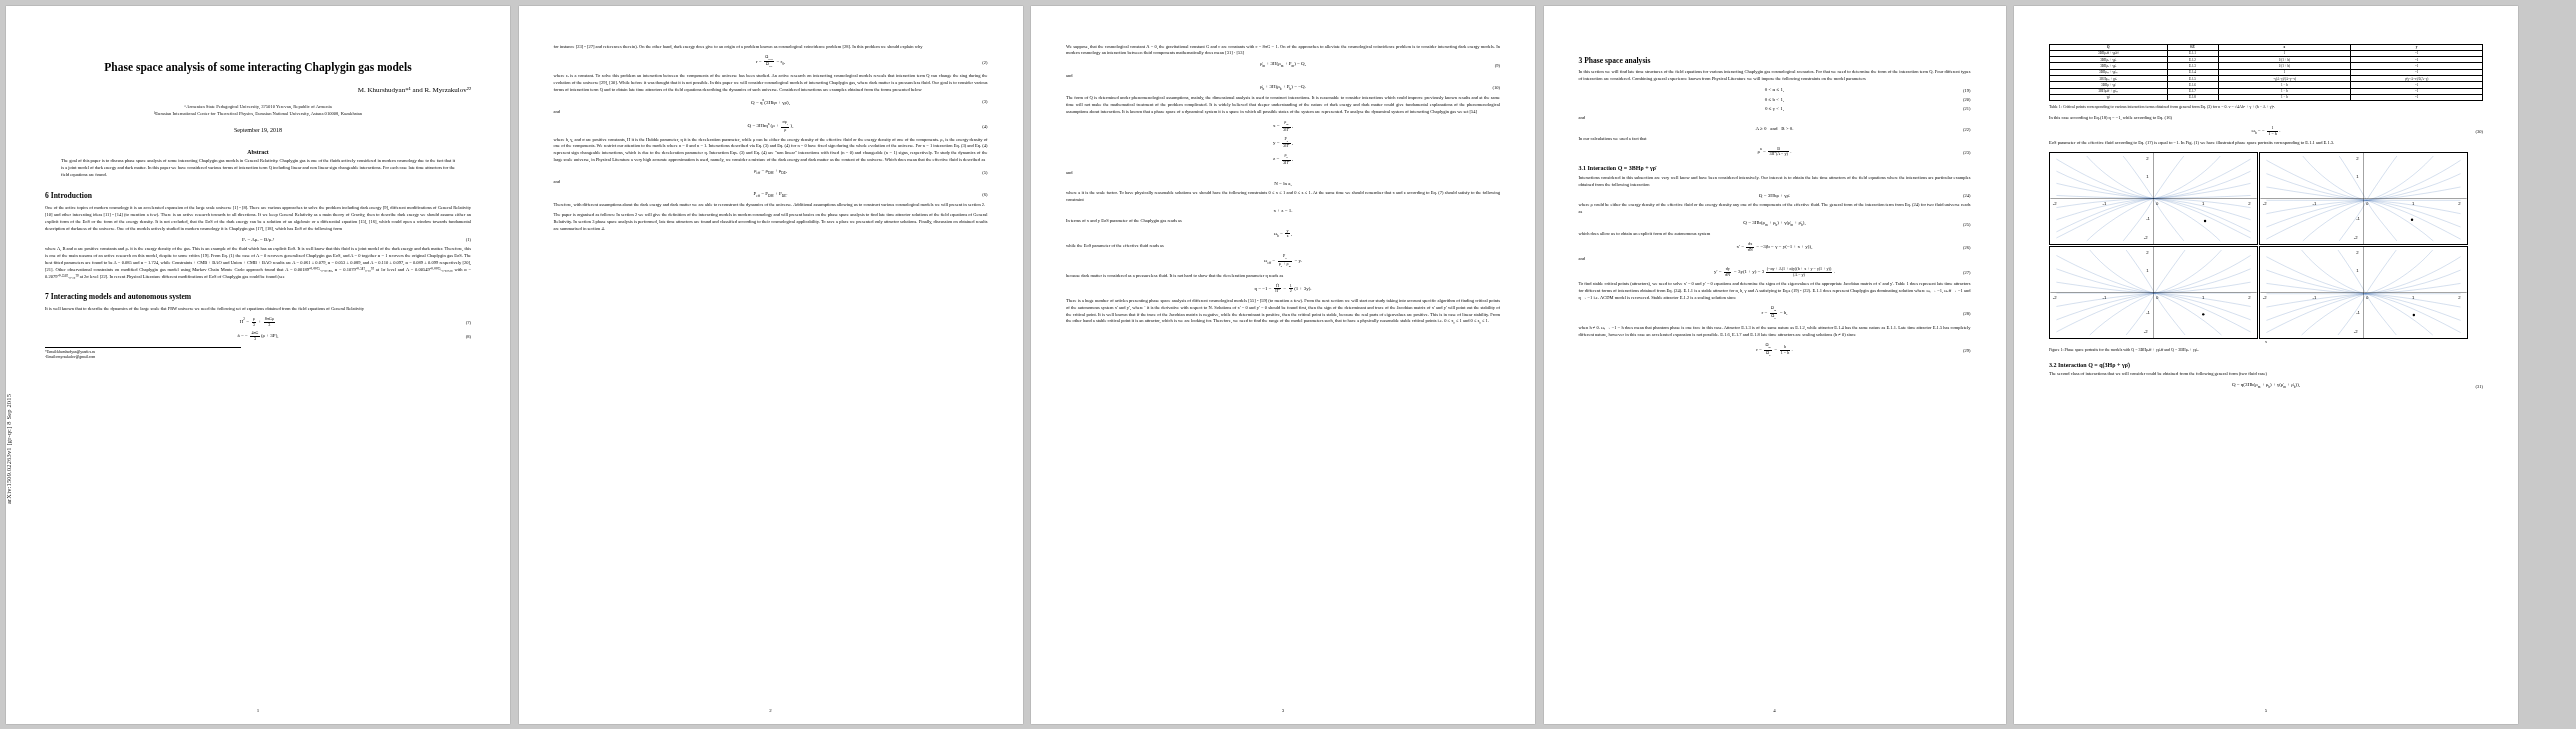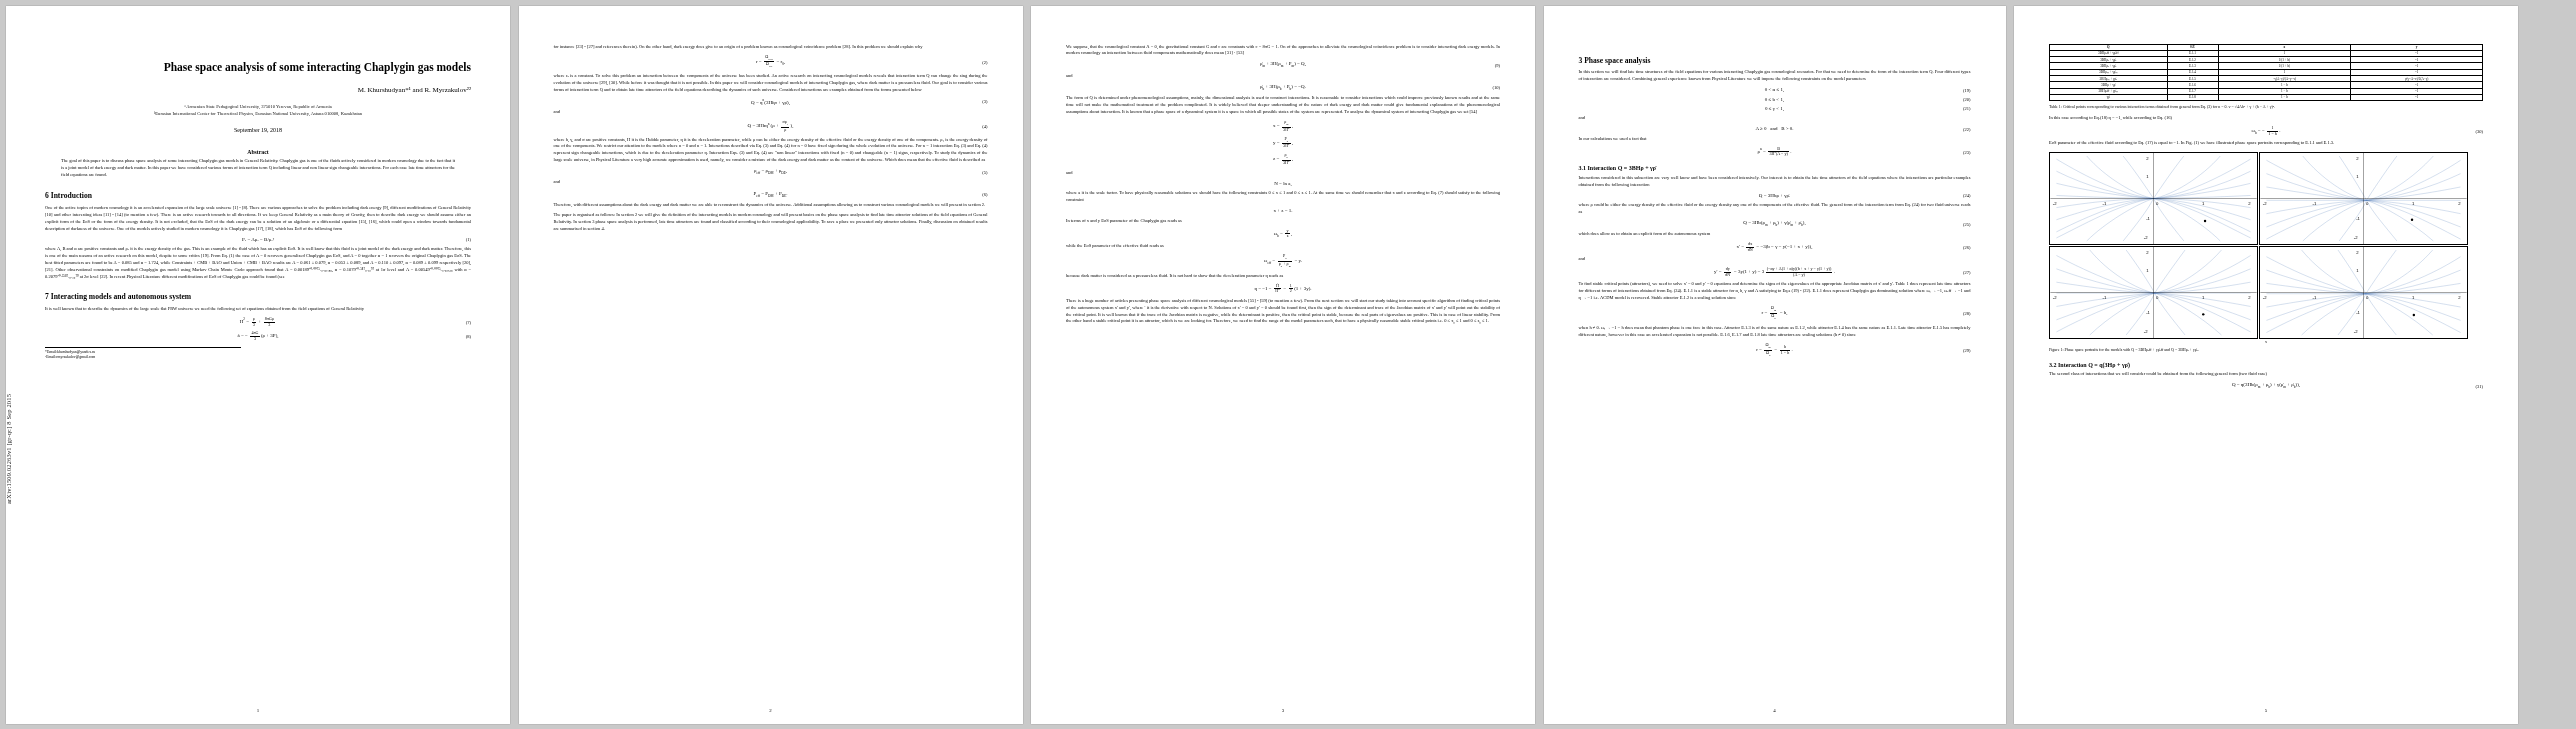--- a/index.html
+++ b/index.html
@@ -5,21 +5,21 @@
   html,body{margin:0;padding:0;background:#c9c9c9;}
   body{width:2576px;height:729px;font-family:"Liberation Serif",serif;}
   .sheet-row{display:flex;gap:8.5px;padding:0 6px;box-sizing:border-box;height:729px;}
   .page{background:#fff;height:718px;margin-top:5.5px;box-shadow:0 0 1.2px rgba(0,0,0,.35);position:relative;box-sizing:border-box;}
   .p1{width:504px;padding:38px 39px;}
   .p2{width:504px;padding:38px 35px;}
   .p3{width:504px;padding:38px 35px;}
   .p4{width:462px;padding:38px 35px;}
   .p5{width:504px;padding:38px 35px;}
   .arxiv-strip{position:absolute;left:-0.6px;top:182px;width:11px;height:316px;writing-mode:vertical-rl;transform:rotate(180deg);font-size:6.4px;color:#222;letter-spacing:0.2px;font-family:"Liberation Serif",serif;}
-  h1.title{font-size:11.5px;text-align:right;margin:16px 0 11px;line-height:1.35;font-weight:700;}
+  h1.title{font-size:11.5px;text-align:center;margin:16px 0 11px;line-height:1.35;font-weight:700;}
   .authors{text-align:right;font-size:7px;margin:6px 0 8.5px;}
   .affil{text-align:center;font-size:4.6px;line-height:1.6;margin:0 0 9.7px;color:#111;}
   .date{text-align:center;font-size:6px;margin:8.5px 0 16px;}
   .abs-h{text-align:center;font-size:5.8px;font-weight:700;margin:12px 0 3.6px;}
   .abs{font-size:4.5px;line-height:1.55;text-align:justify;margin:0 16px;}
   h2.sec{font-size:7.6px;font-weight:700;margin:12px 0 4.9px;}
   h3.sub{font-size:6px;font-weight:700;margin:8.5px 0 3.6px;}
   p.t{font-size:4.5px;line-height:1.52;text-align:justify;margin:0 0 3.6px;}
   .eq{font-size:5px;text-align:center;margin:4.3px 0;position:relative;}
   .eq .n{position:absolute;right:0;top:50%;transform:translateY(-50%);font-size:4.5px;}

